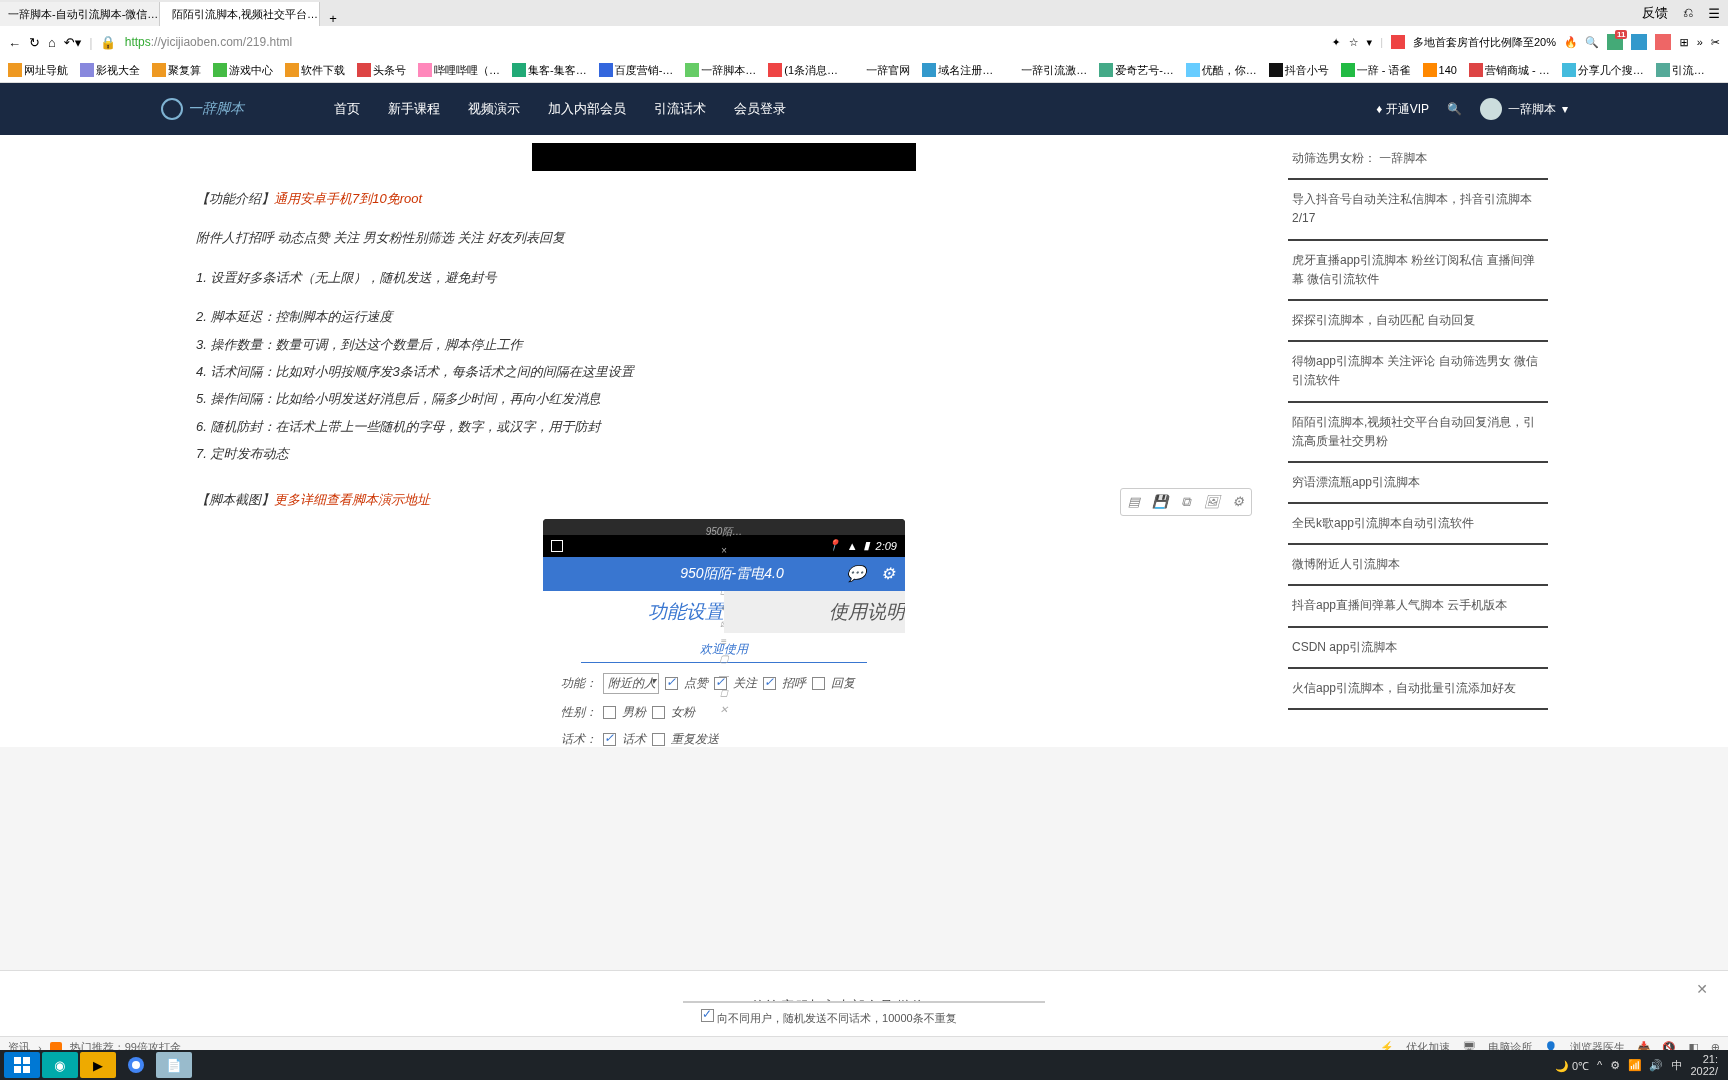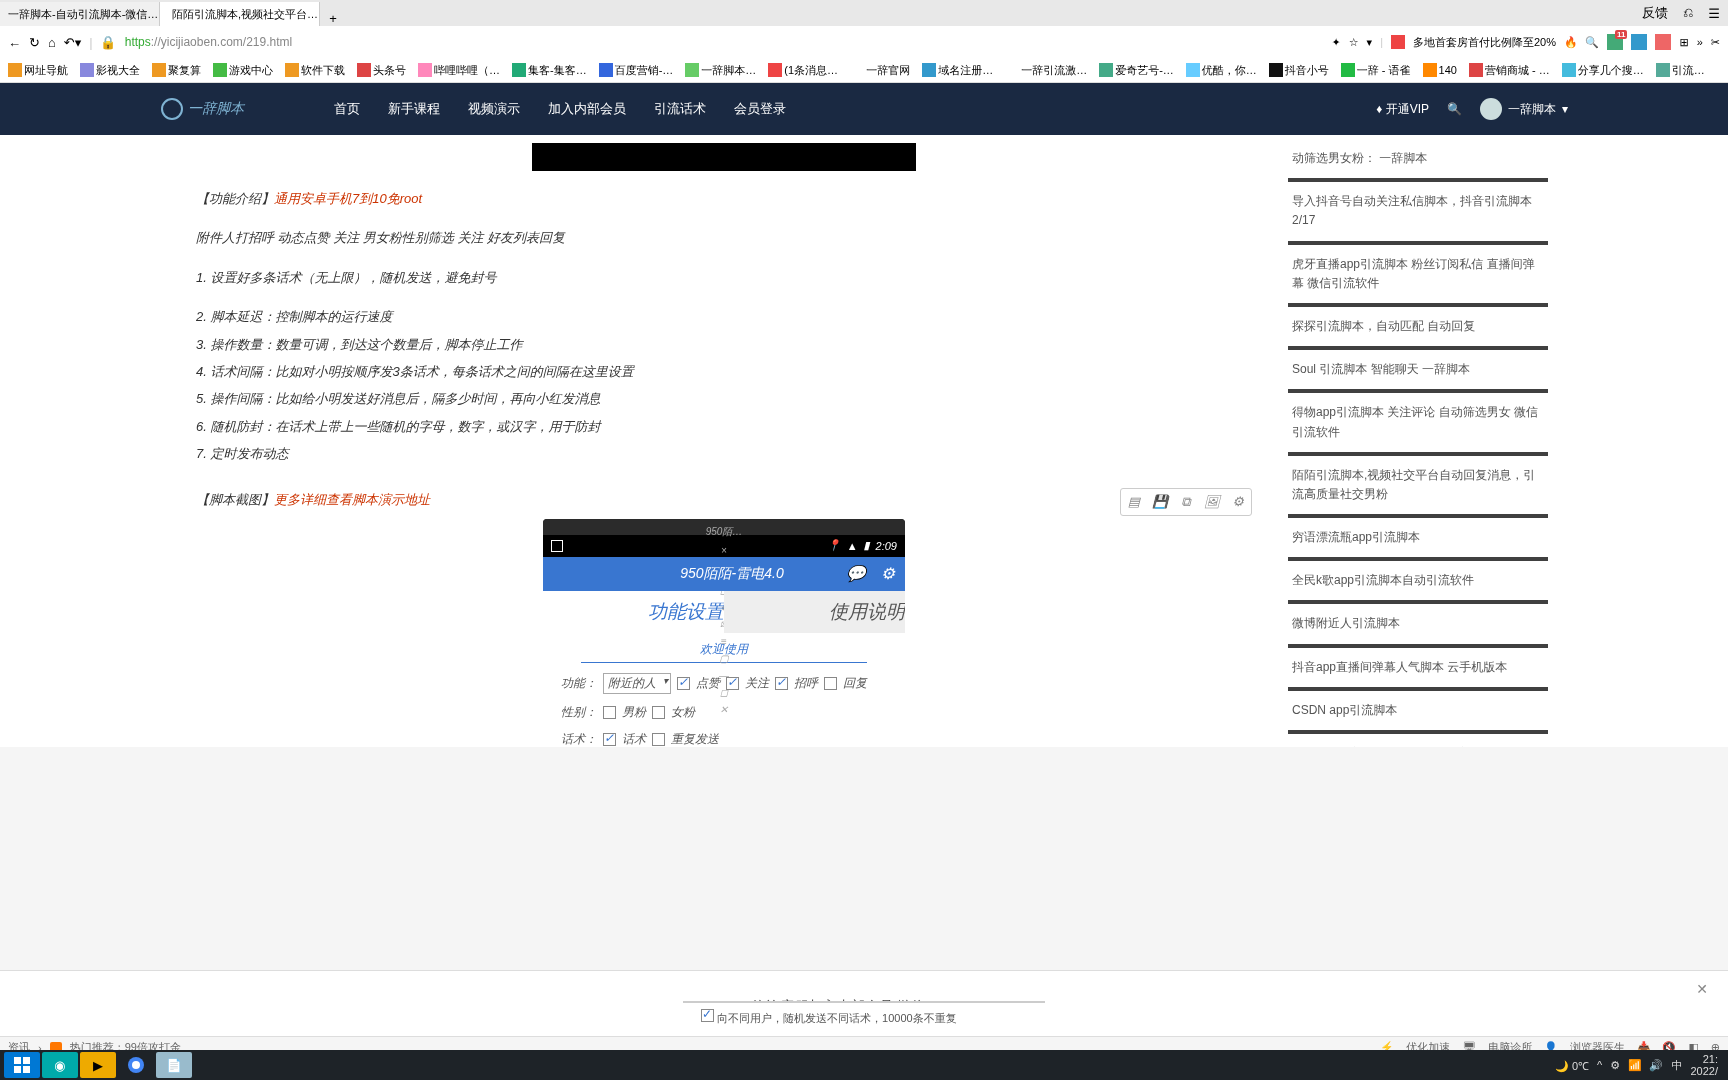--- a/index.html
+++ b/index.html
@@ -55,27 +55,27 @@
 .phone-tabs{display:flex;background:#fff;}
 .phone-tab{flex:1;text-align:right;padding:8px 0;color:#3976d0;font-size:19px;}
 .phone-tab.inactive{background:#eee;color:#555;}
 .phone-body{background:#fff;padding:8px 18px;font-size:12px;color:#555;}
 .welcome{text-align:center;color:#3976d0;padding:0 0 4px;font-size:12px;}
 .welcome-line{border-bottom:1px solid #3976d0;margin:0 20px 10px;}
 .form-row{display:flex;align-items:center;margin:10px 0;gap:6px;font-size:12px;}
 .form-row label{min-width:36px;}
 .chk{width:13px;height:13px;border:1px solid #888;display:inline-block;position:relative;}
 .chk.on:after{content:'✓';position:absolute;left:0;top:-3px;color:#3976d0;font-size:12px;}
-.sel{border:1px solid #aaa;padding:1px 14px 1px 4px;position:relative;font-size:12px;}
+.sel{border:1px solid #aaa;padding:1px 2px 1px 4px;position:relative;font-size:12px;}
 .sel:after{content:'▾';position:absolute;right:2px;top:1px;font-size:10px;}
 .phone-bottom{background:#fff;border-top:2px solid #ccc;padding:6px 18px 0;font-size:11px;color:#555;}
 
 
 .sidebar{width:260px;padding:4px 0;}
-.side-item{padding:10px 4px;border-bottom:4px solid #404040;font-size:12px;color:#555;line-height:1.6;cursor:pointer;}
+.side-item{padding:10px 4px;border-bottom:2px solid #404040;font-size:12px;color:#555;line-height:1.6;cursor:pointer;}
 
 
 .promo-banner{position:fixed;bottom:38px;left:0;right:0;background:#fff;border-top:1px solid #ddd;height:72px;display:flex;align-items:center;justify-content:center;gap:8px;font-size:14px;color:#444;}
 .banner-close{position:absolute;right:20px;top:10px;cursor:pointer;color:#888;}
 
 
 .status-bar{position:fixed;bottom:22px;left:0;right:0;height:22px;background:#f5f5f5;border-top:1px solid #ddd;display:flex;align-items:center;padding:0 8px;font-size:11px;color:#666;}
 .status-left{display:flex;gap:8px;align-items:center;}
 .status-right{margin-left:auto;display:flex;gap:12px;align-items:center;}
 .rssico{width:12px;height:12px;background:#f70;border-radius:2px;}
@@ -352,21 +352,20 @@
 
       </div>
     </div>
   </div>
 
   <div class="sidebar">
     <div class="side-item">动筛选男女粉： 一辞脚本</div>
     <div class="side-item">导入抖音号自动关注私信脚本，抖音引流脚本2/17</div>
     <div class="side-item">虎牙直播app引流脚本 粉丝订阅私信 直播间弹幕 微信引流软件</div>
     <div class="side-item">探探引流脚本，自动匹配 自动回复</div>
-    <div class="side-item">Soul 引流脚本 智能聊天 一辞脚本</div>
     <div class="side-item">得物app引流脚本 关注评论 自动筛选男女 微信引流软件</div>
     <div class="side-item">陌陌引流脚本,视频社交平台自动回复消息，引流高质量社交男粉</div>
     <div class="side-item">穷语漂流瓶app引流脚本</div>
     <div class="side-item">全民k歌app引流脚本自动引流软件</div>
     <div class="side-item">微博附近人引流脚本</div>
     <div class="side-item">抖音app直播间弹幕人气脚本 云手机版本</div>
     <div class="side-item">CSDN app引流脚本</div>
     <div class="side-item">火信app引流脚本，自动批量引流添加好友</div>
 
   </div>

